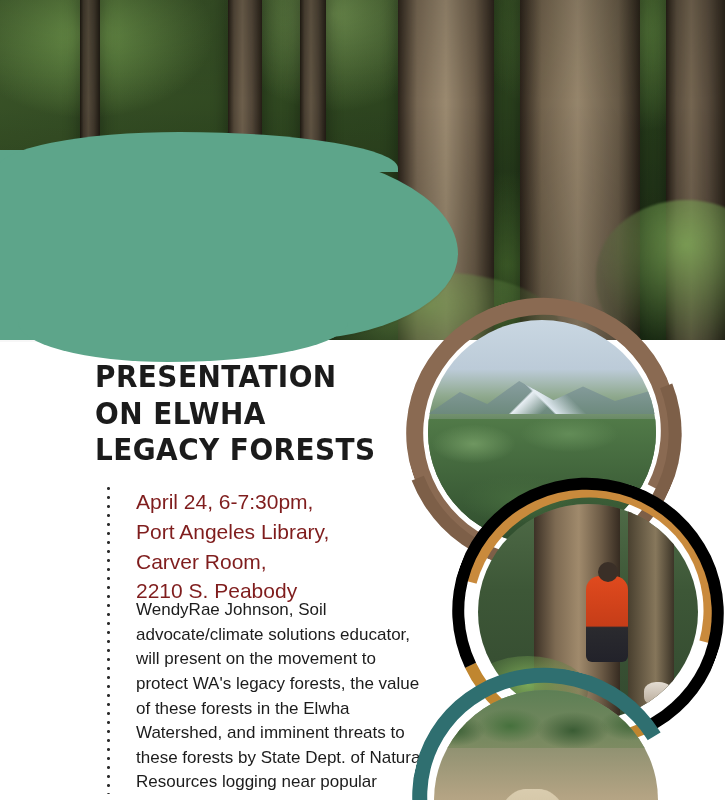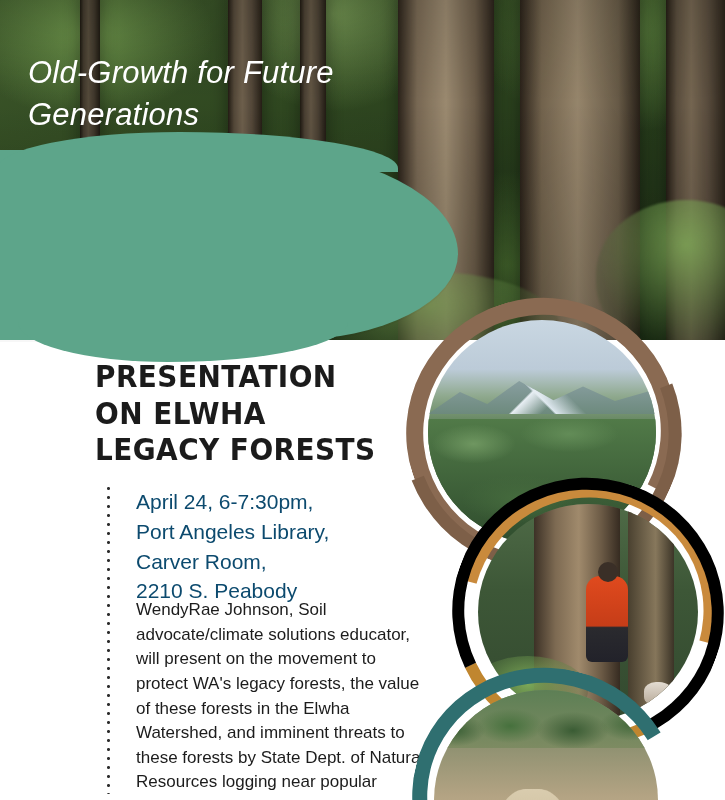--- a/index.html
+++ b/index.html
@@ -136,21 +136,21 @@
     background-size: 3px 9px;
     background-repeat: repeat-y;
   }
 
   
   .details {
     position: absolute;
     left: 136px;
     top: 487px;
     width: 300px;
-    color: #0c4a6e;
+    color: #7f1d1d;
     font-size: 21px;
     line-height: 1.42;
   }
 
   .body-copy {
     position: absolute;
     left: 136px;
     top: 598px;
     width: 290px;
     color: #1c1c1c;
@@ -295,21 +295,20 @@
     <div class="trunk t4"></div>
     <div class="trunk t5"></div>
     <div class="fern f1"></div>
     <div class="fern f2"></div>
     <div class="fern f3"></div>
     <div class="fern f4"></div>
     <div class="shade"></div>
   </div>
 
   <div class="banner"></div>
-  <div class="banner-title">Old-Growth for Future Generations</div>
 
   <div class="headline">Presentation on Elwha Legacy Forests</div>
 
   <div class="dotted-rule"></div>
 
   <div class="details" style="white-space: pre-line;">April 24, 6-7:30pm,
 Port Angeles Library,
 Carver Room,
 2210 S. Peabody</div>
 

